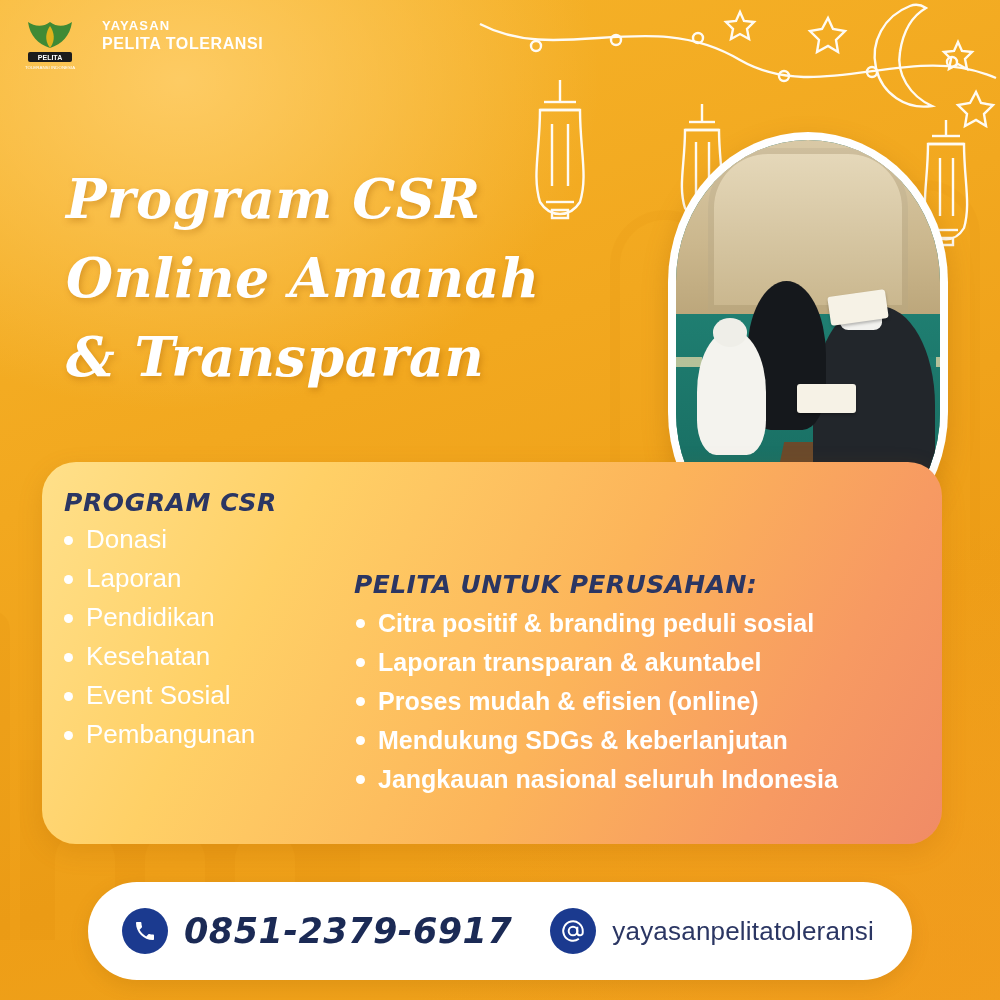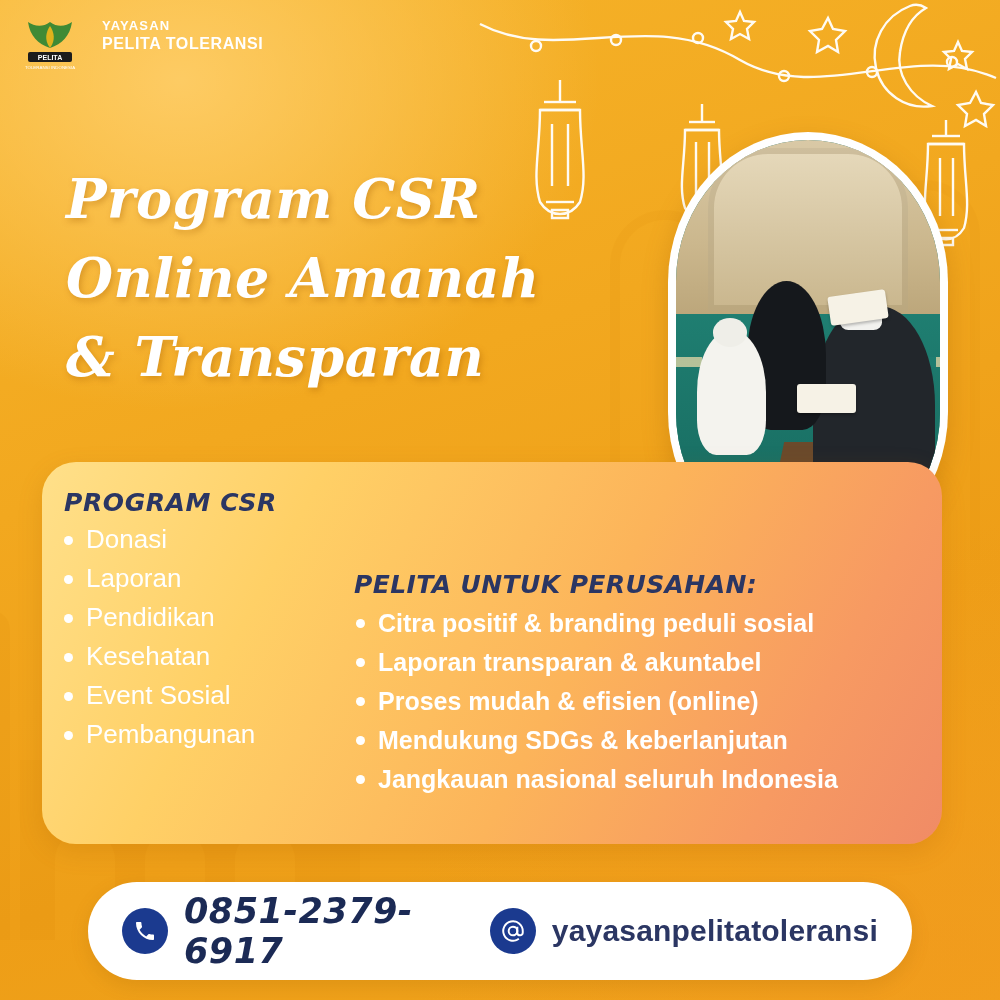--- a/index.html
+++ b/index.html
@@ -179,21 +179,21 @@
   }
   .circle-icon {
     width:46px; height:46px; border-radius:50%; background:#1b3a8f;
     display:flex; align-items:center; justify-content:center; color:#fff; flex:none;
   }
   .phone-num {
     font-size:35px; font-weight:700; font-style:italic; color:#1b2a55; letter-spacing:0.5px;
     font-family:"DejaVu Sans", sans-serif;
   }
   .handle {
-    font-size:30px; color:#2b3663; letter-spacing:0.2px;font-weight:bold;
+    font-size:26px; color:#2b3663; letter-spacing:0.2px;
   }
   .footer-group { display:flex; align-items:center; gap:16px; }
 </style>
 </head>
 <body>
 
 <div class="poster">
 
   <div class="bg-mosque">
     <div class="min1"></div>

